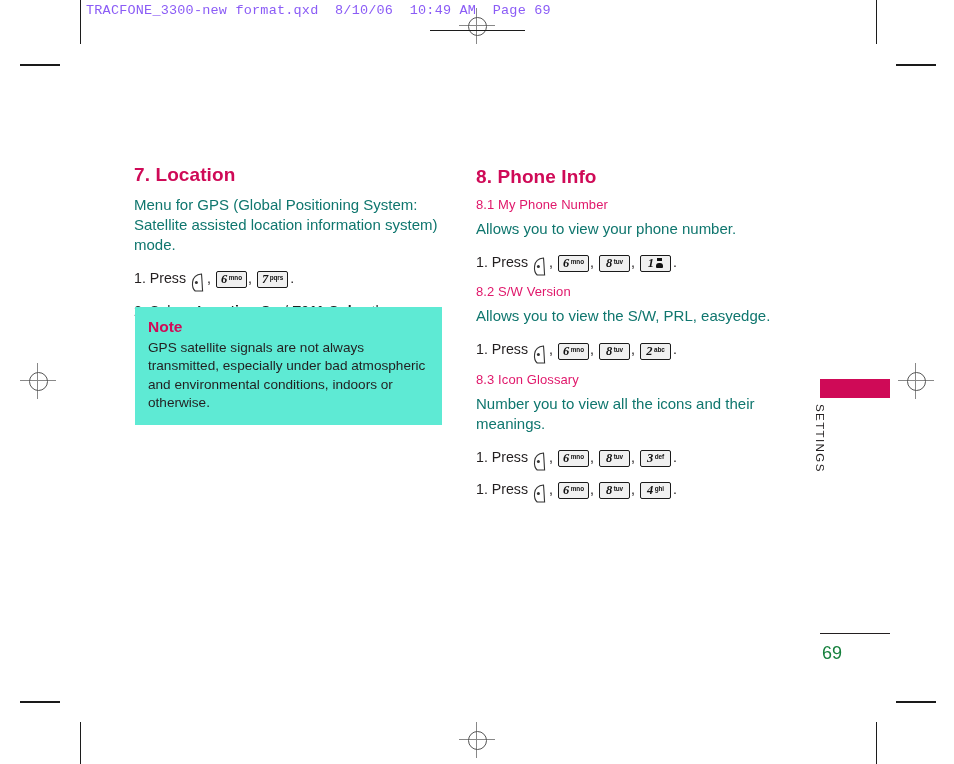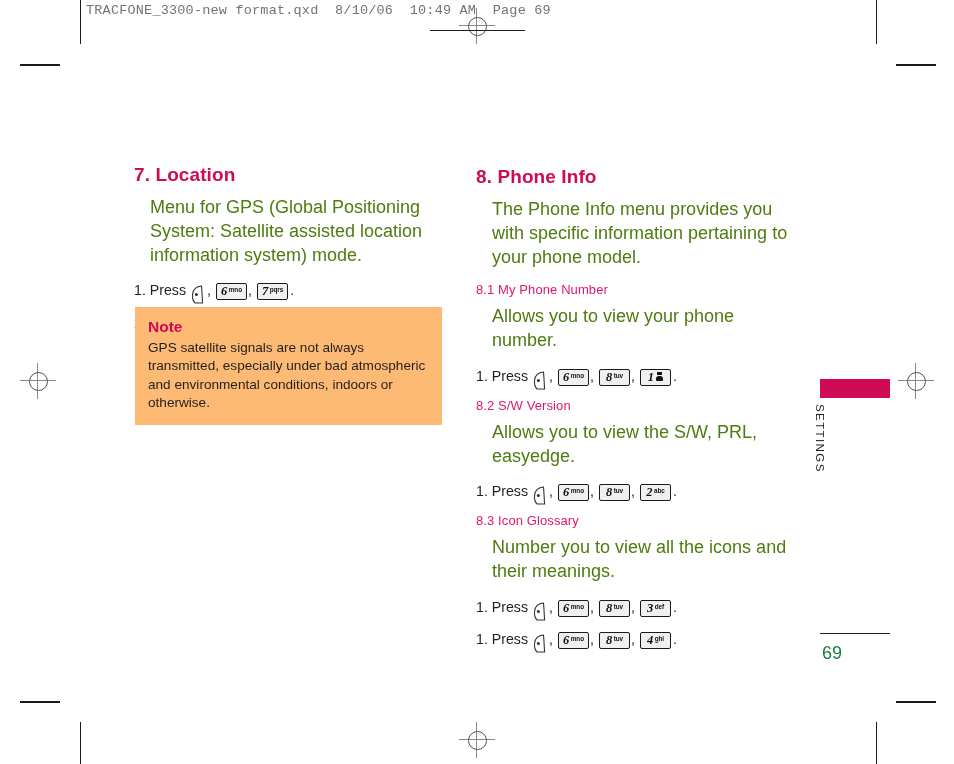--- a/index.html
+++ b/index.html
@@ -26,21 +26,21 @@
   }
   .reg-mark .v { position: absolute; left: 17px; top: 0; width: 1px; height: 36px; background: #888; }
   .reg-mark .h { position: absolute; top: 17px; left: 0; height: 1px; width: 36px; background: #888; }
 
   .prepress-header {
     position: absolute;
     left: 86px; top: 3px;
     font-family: "Liberation Mono", monospace;
     font-size: 13.5px;
     letter-spacing: 0.2px;
-    color: #737373;
+    color: #8b5cf6;
     white-space: pre;
   }
   .header-rule {
     position: absolute;
     left: 430px; top: 30px;
     width: 95px; height: 1px;
     background: #1c1c1c;
   }
   .vrule-left {
     position: absolute; left: 80px; top: 0; width: 1px; height: 44px; background: #1c1c1c;
@@ -70,24 +70,24 @@
     letter-spacing: 0.1px;
   }
   h3.sub-title {
     margin: 0 0 7px 0;
     font-size: 13px;
     font-weight: normal;
     color: #e0186b;
     letter-spacing: 0.1px;
   }
   p.body-text {
-    margin: 0 0 13px 16px;
-    font-size: 18px;
+    margin: 0 0 13px 0;
+    font-size: 15px;
     line-height: 1.34;
-    color: #4d7c0f;
+    color: #0f766e;
   }
   p.step {
     margin: 0 0 11px 0;
     font-size: 14.2px;
     line-height: 1.5;
     color: #231f20;
     display: flex;
     align-items: center;
     flex-wrap: wrap;
   }
@@ -166,21 +166,21 @@
     top: 3px;
     margin: 0 1px;
   }
   .ok-icon svg { display: block; }
 
   
   .note-box {
     position: absolute;
     left: 135px; top: 307px;
     width: 307px;
-    background: #fdba74;
+    background: #5eead4;
     padding: 11px 13px 13px 13px;
     box-sizing: border-box;
   }
   .note-title {
     margin: 0 0 3px 0;
     font-size: 15.5px;
     font-weight: bold;
     color: #cf0a57;
   }
   .note-body {
@@ -304,21 +304,20 @@
   </div>
 
   <div class="note-box">
     <p class="note-title">Note</p>
     <p class="note-body">GPS satellite signals are not always transmitted, especially under bad atmospheric and environmental conditions, indoors or otherwise.</p>
   </div>
 
   <div class="col col-right">
 
     <h2 class="section-title">8. Phone Info</h2>
-    <p class="body-text">The Phone Info menu provides you with specific information pertaining to your phone model.</p>
 
     <h3 class="sub-title">8.1 My Phone Number</h3>
     <p class="body-text">Allows you to view your phone number.</p>
     <p class="step">
       <span class="txt">1. Press</span>
       <span class="softkey-icon">
         <svg width="14" height="19" viewBox="0 0 14 19">
           <path d="M10.5 1 C5 1.5 2.2 4.5 1.6 9 C1.1 13 2.4 16.4 4.2 18 L11.6 18 C11.2 13 11 6 10.5 1 Z" fill="#ffffff" stroke="#333" stroke-width="1.1"></path>
           <circle cx="5.4" cy="9.6" r="1.5" fill="#333"></circle>
         </svg>

